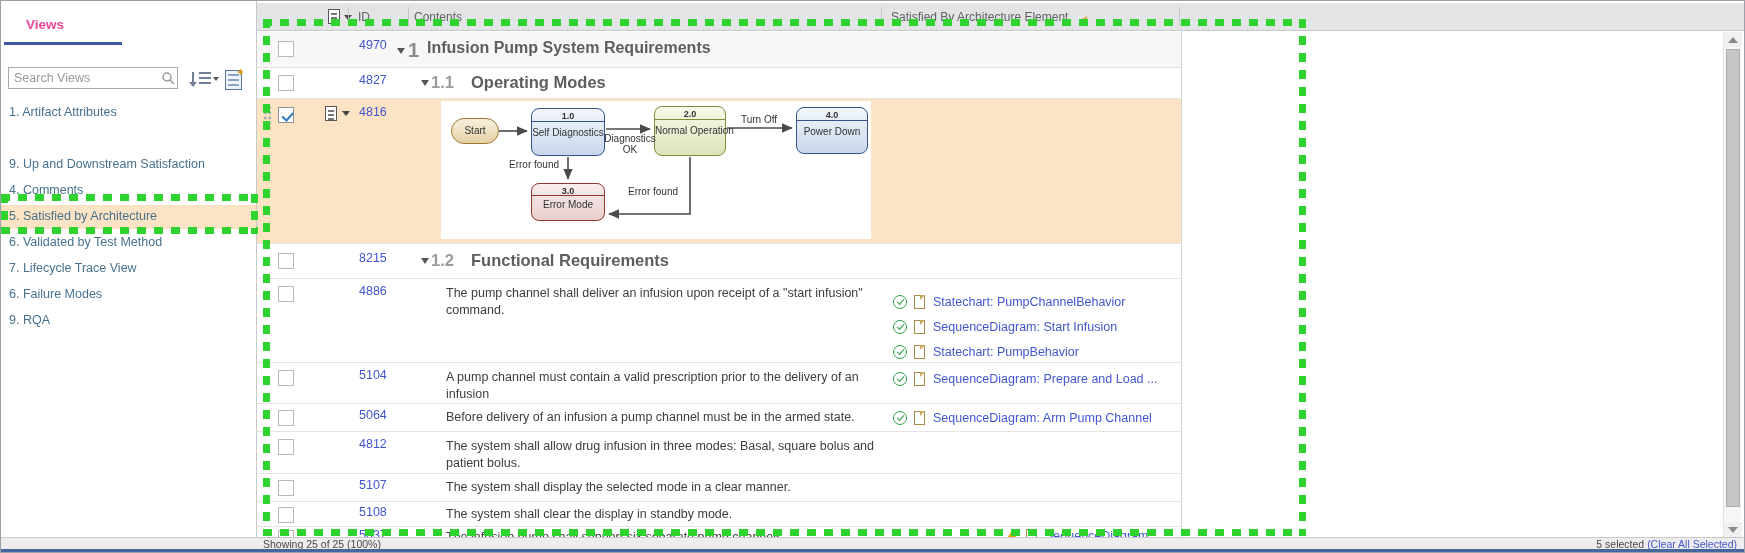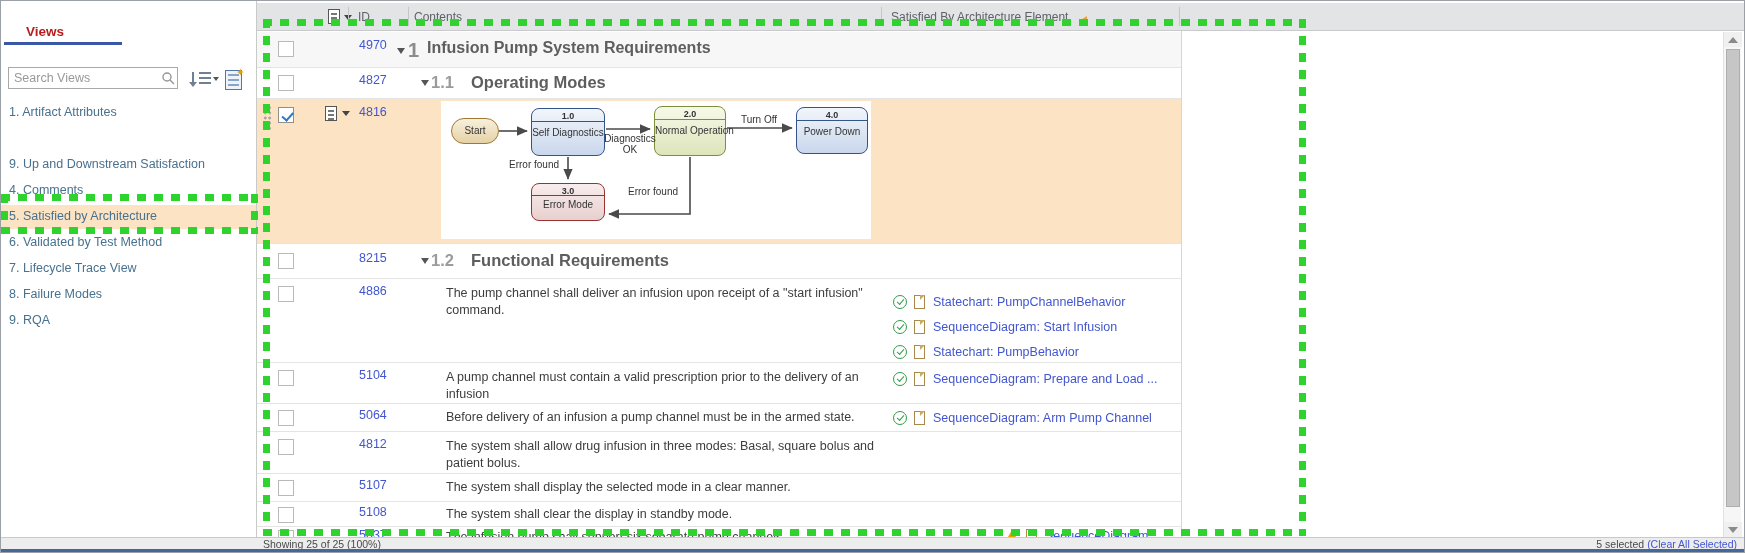--- a/index.html
+++ b/index.html
@@ -3,21 +3,21 @@
 <meta charset="utf-8">
 <style>
   * { margin:0; padding:0; box-sizing:border-box; }
   body { background:#ffffff; font-family:"Liberation Sans", sans-serif; }
   .root { position:relative; width:1745px; height:553px; background:#fff;
           border:1px solid #9aa0a6; overflow:hidden; }
 
   
   .sidebar { position:absolute; left:0; top:0; width:255px; height:548px; background:#fff; }
   .sidebar-divider { position:absolute; left:255px; top:0; width:1px; height:548px; background:#c9c9c9; }
-  .views-title { position:absolute; left:25px; top:16px; font-size:13.5px; font-weight:bold; color:#b91c1c;margin-top:7px; }
+  .views-title { position:absolute; left:25px; top:16px; font-size:13.5px; font-weight:bold; color:#ec4899; }
   .tab-underline { position:absolute; left:3px; top:41px; width:118px; height:3px; background:#3a57a8; }
   .search-input { position:absolute; left:7px; top:66px; width:170px; height:22px;
                   border:1px solid #a9a9a9; font-size:12.5px; color:#555; padding:0 20px 0 5px; outline:none; }
   .search-input::placeholder { color:#999; }
   .search-glass { position:absolute; left:160px; top:70px; width:14px; height:14px; }
   .icon-btn { position:absolute; cursor:pointer; }
   .sort-icon { left:190px; top:69px; width:26px; height:20px; }
   .sort-bar { position:absolute; right:6px; height:2px; background:#6f7f96; }
   .sort-arrow { position:absolute; left:1px; top:2px; width:2px; height:11px; background:#6f7f96; }
   .sort-arrow::after { content:''; position:absolute; left:-3px; top:10px; border-left:4px solid transparent;
@@ -143,21 +143,21 @@
     <div class="icon-btn newview-icon">
       <span class="newview-star">✦</span>
     </div>
 
     <div class="view-item" style="top:100px">1. Artifact Attributes</div>
     <div class="view-item" style="top:152px">9. Up and Downstream Satisfaction</div>
     <div class="view-item" style="top:178px">4. Comments</div>
     <div class="view-item selected" style="top:204px">5. Satisfied by Architecture</div>
     <div class="view-item" style="top:230px">6. Validated by Test Method</div>
     <div class="view-item" style="top:256px">7. Lifecycle Trace View</div>
-    <div class="view-item" style="top:282px">8. Failure Modes</div>
+    <div class="view-item" style="top:282px">6. Failure Modes</div>
     <div class="view-item" style="top:308px">9. RQA</div>
   </div>
   <div class="sidebar-divider"></div>
 
   <div class="hdr"></div>
   <div class="typecol-doc" style="left:327px; top:8px;"></div>
   <div class="typecol-caret" style="left:343px; top:14px;"></div>
   <div class="hdr-label" style="left:357px">ID</div>
   <div class="hdr-label" style="left:413px">Contents</div>
   <div class="hdr-label" style="left:890px">Satisfied By Architecture Element</div>

